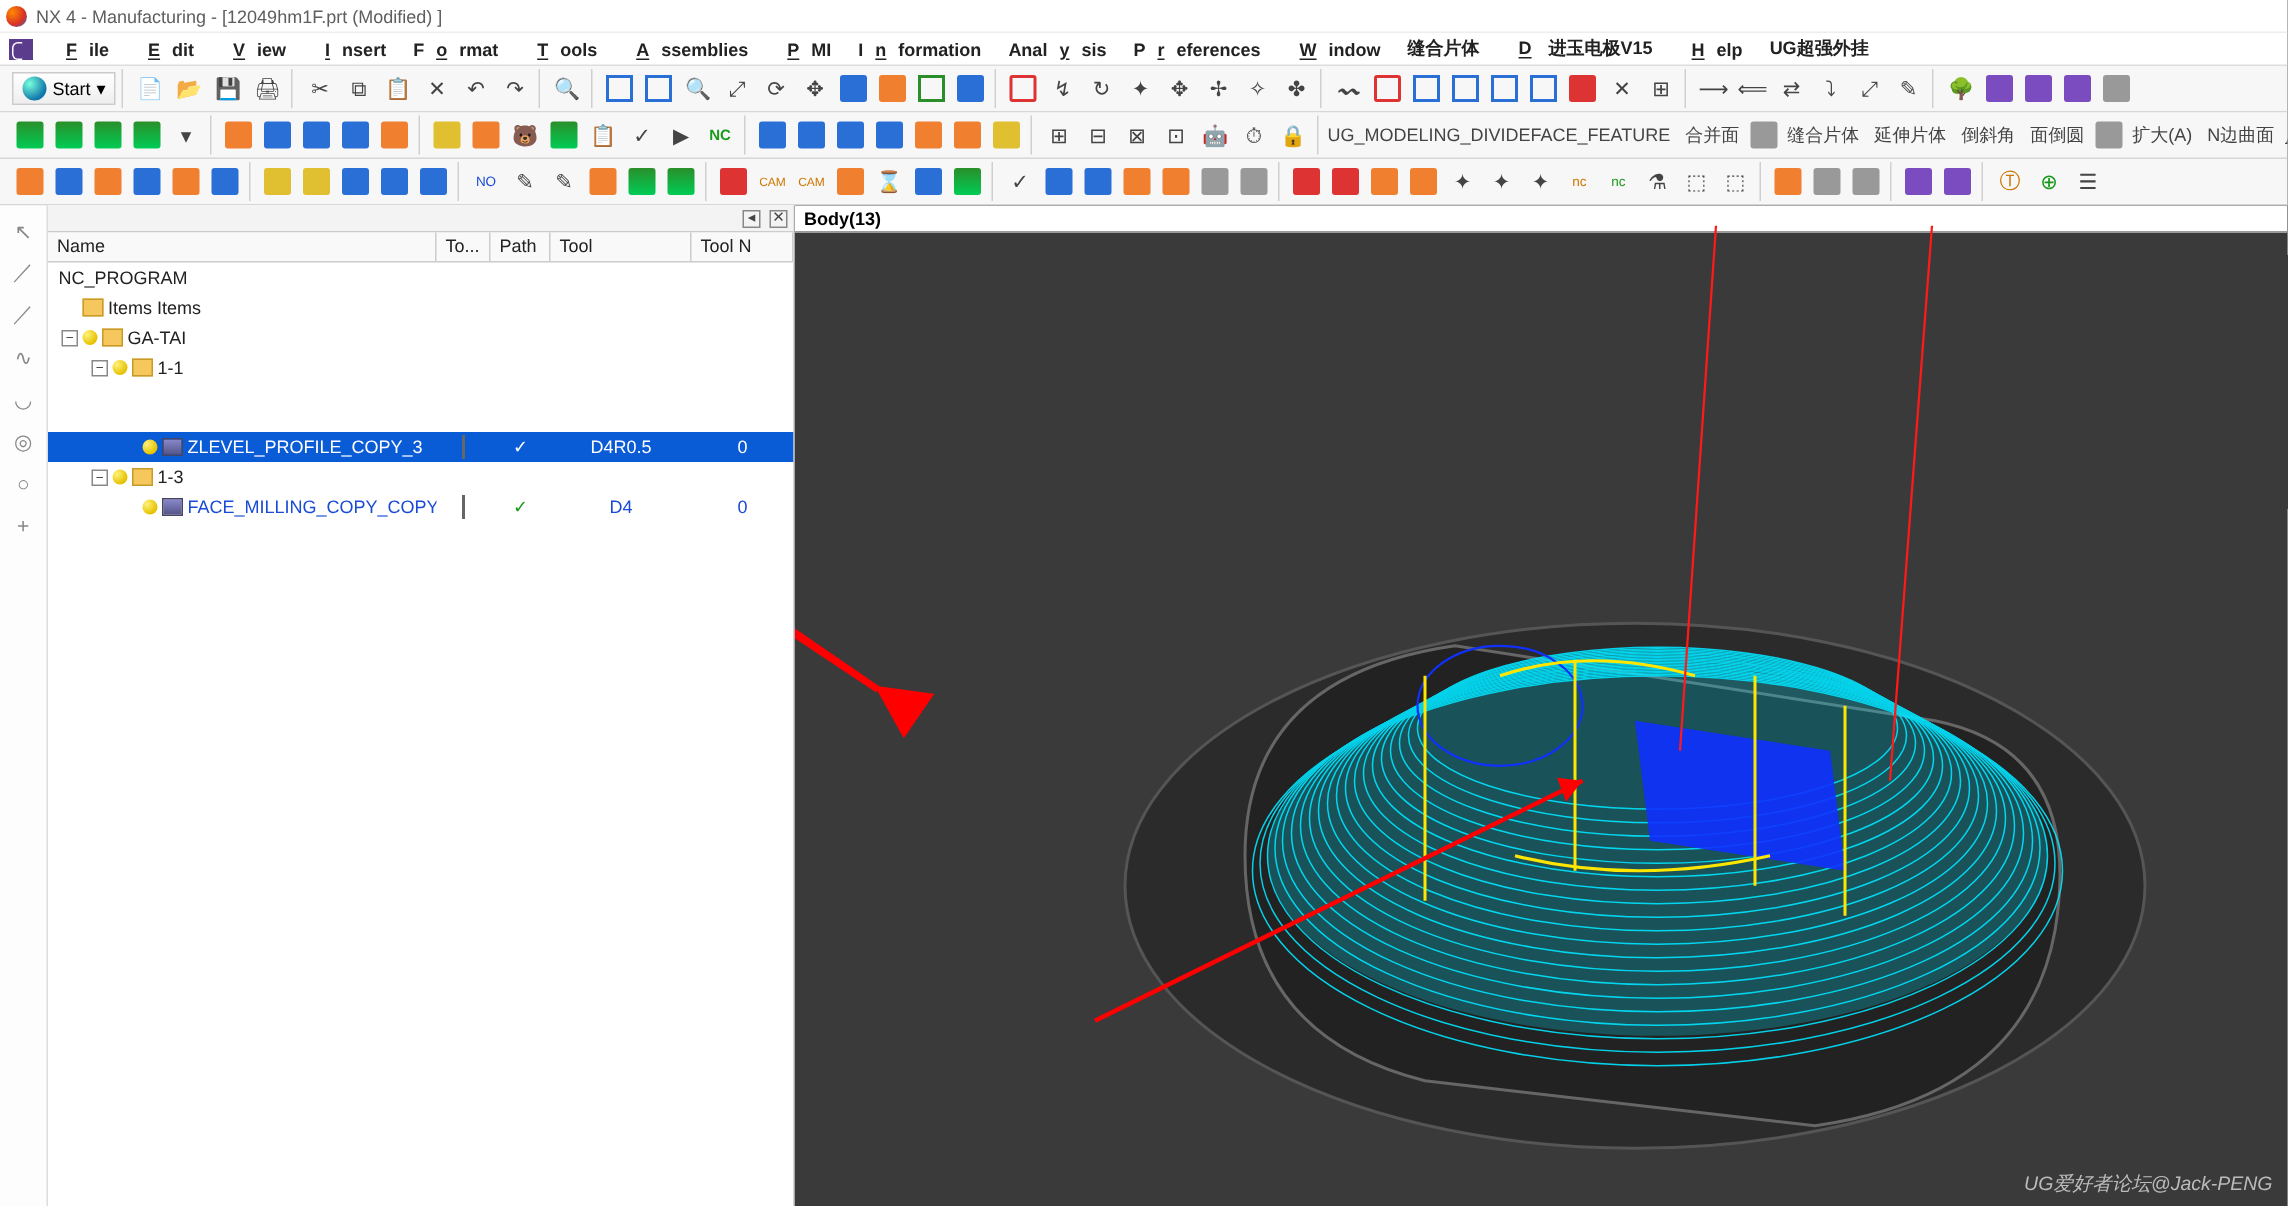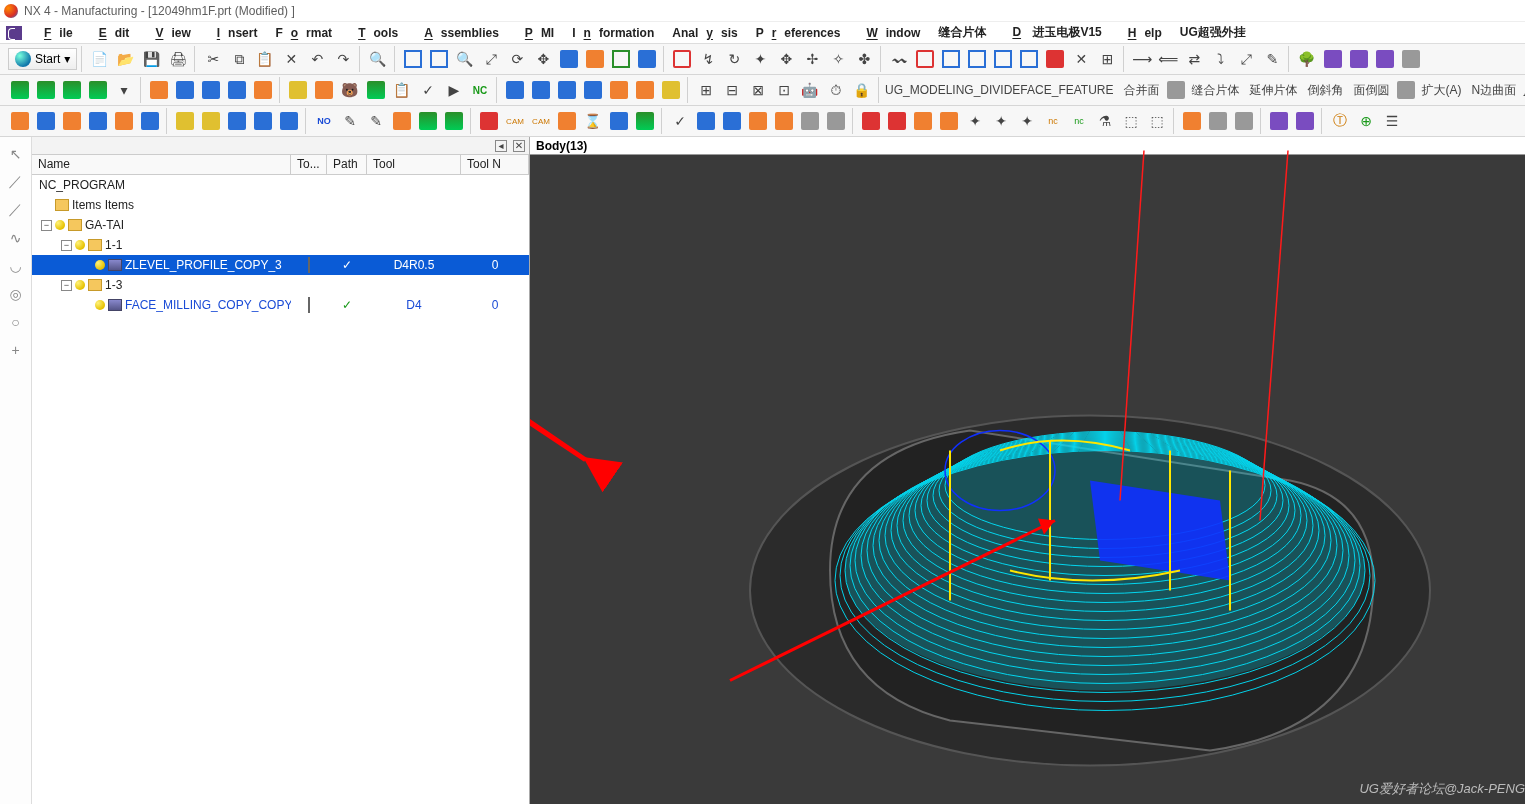--- a/index.html
+++ b/index.html
@@ -147,21 +147,21 @@
     height: 20px;
     display: flex;
     align-items: center;
     white-space: nowrap;
   }
   .tree-row .cell-name { width: 259px; display: flex; align-items: center; gap: 3px; overflow: hidden; }
   .tree-row .cell-to   { width: 36px; text-align: center; }
   .tree-row .cell-path { width: 40px; text-align: center; color: #1a9a1a; }
   .tree-row .cell-tool { width: 94px; text-align: center; color: #1a4bd6; }
   .tree-row .cell-tooln{ flex:1; text-align: center; color: #1a4bd6; }
-  .tree-row.selected { background: #0a5bd6; color: #fff; }
+  .tree-row.selected { background: #0a5bd6; color: #fff; margin-top: 33px; }
   .tree-row.selected .cell-tool, .tree-row.selected .cell-tooln, .tree-row.selected .cell-path { color: #fff; }
   .exp { width: 11px; height: 11px; border: 1px solid #888; font-size: 9px; line-height: 9px; text-align: center; cursor: pointer; background: #fff; color: #444; flex-shrink: 0; }
   .indent { display: inline-block; height: 1px; flex-shrink: 0; }
   .folder-ic { width: 14px; height: 12px; background: #f5c75d; border: 1px solid #c79a2a; flex-shrink: 0; }
   .bulb-ic { width: 10px; height: 10px; border-radius: 50%; background: radial-gradient(circle at 30% 30%, #fff27a, #e6c100 70%); flex-shrink: 0; }
   .op-ic { width: 14px; height: 12px; background: linear-gradient(#88c,#558); border: 1px solid #446; flex-shrink: 0; }
   .hatch-ic { width: 10px; height: 14px; background: repeating-linear-gradient(45deg,#888 0 2px,#fff 2px 4px); border: 1px solid #666; flex-shrink: 0; }
   .link-blue { color: #1a4bd6; }
   .viewport {
     flex: 1 1 auto;
@@ -172,21 +172,21 @@
   .status-strip {
     height: 18px;
     background: #fff;
     font-size: 12px;
     font-weight: bold;
     padding: 2px 6px;
     border-bottom: 1px solid #999;
   }
   .viewport svg { position: absolute; inset: 0; width: 100%; height: 100%; }
   .watermark {
-    position: absolute; right: 0; bottom: 6px;
+    position: absolute; right: 10px; bottom: 6px;
     color: #bbb; font-style: italic; font-size: 13px;
     pointer-events: none;
   }
 </style>
 </head>
 <body>
 
 <div class="titlebar">
   <span class="logo"></span>
   <span>NX 4 - Manufacturing - [12049hm1F.prt (Modified) ]</span>
@@ -451,21 +451,21 @@
         <span class="icn blue"></span>
       </button>
     <button class="tb-btn">
         <span class="icn blue"></span>
       </button>
     <button class="tb-btn">
         <span class="icn blue"></span>
       </button>
   </div>
   <div class="tb-group">
-    <button class="tb-btn" style="font-size:9px;font-weight:bold;color:#1a4bd6;">NO</button>
+    <button class="tb-btn" style="font-size:9px;font-weight:normal;color:#1a4bd6;">NO</button>
     <button class="tb-btn">✎</button>
     <button class="tb-btn">✎</button>
     <button class="tb-btn">
         <span class="icn orange"></span>
       </button>
     <button class="tb-btn">
         <span class="icn green"></span>
       </button>
     <button class="tb-btn">
         <span class="icn green"></span>

